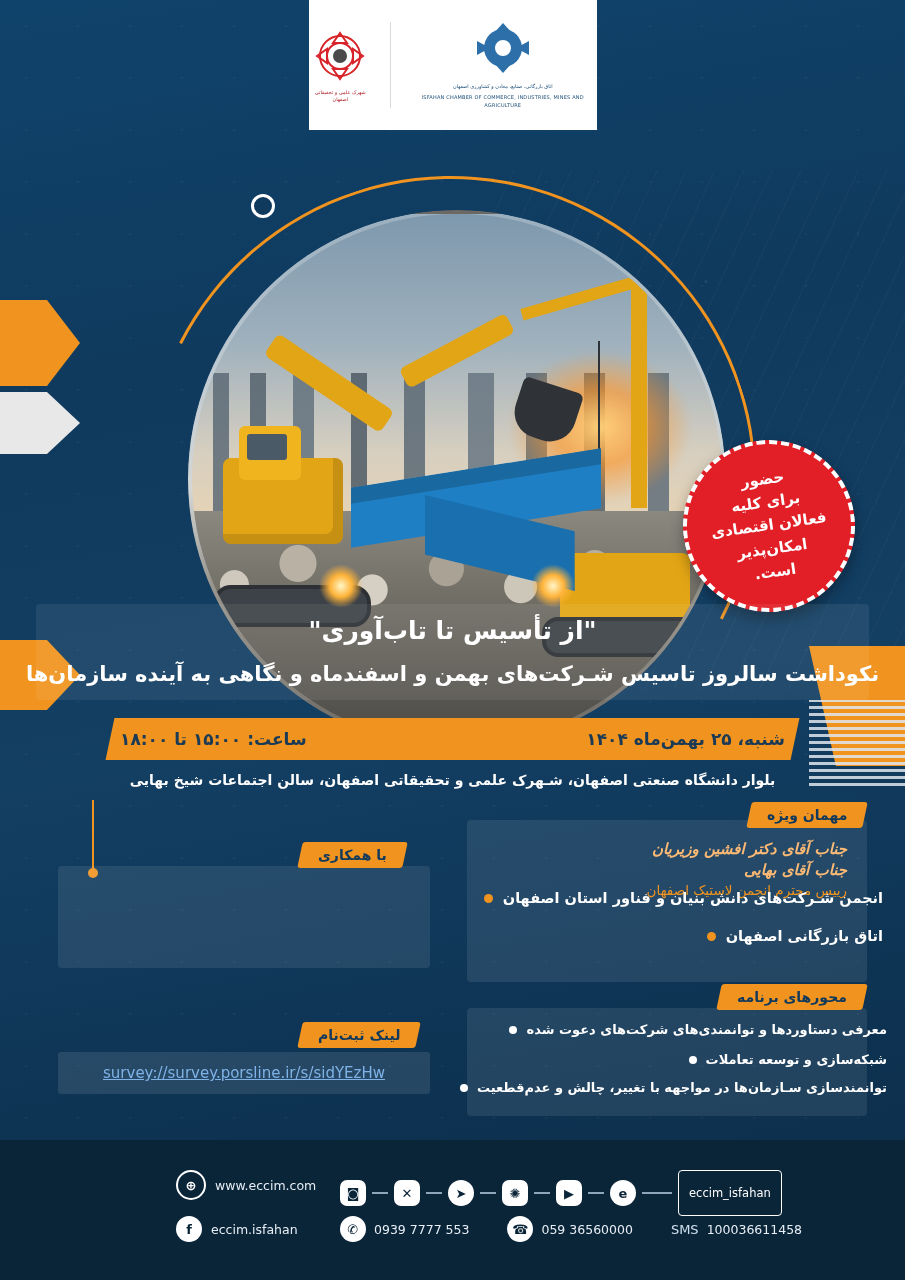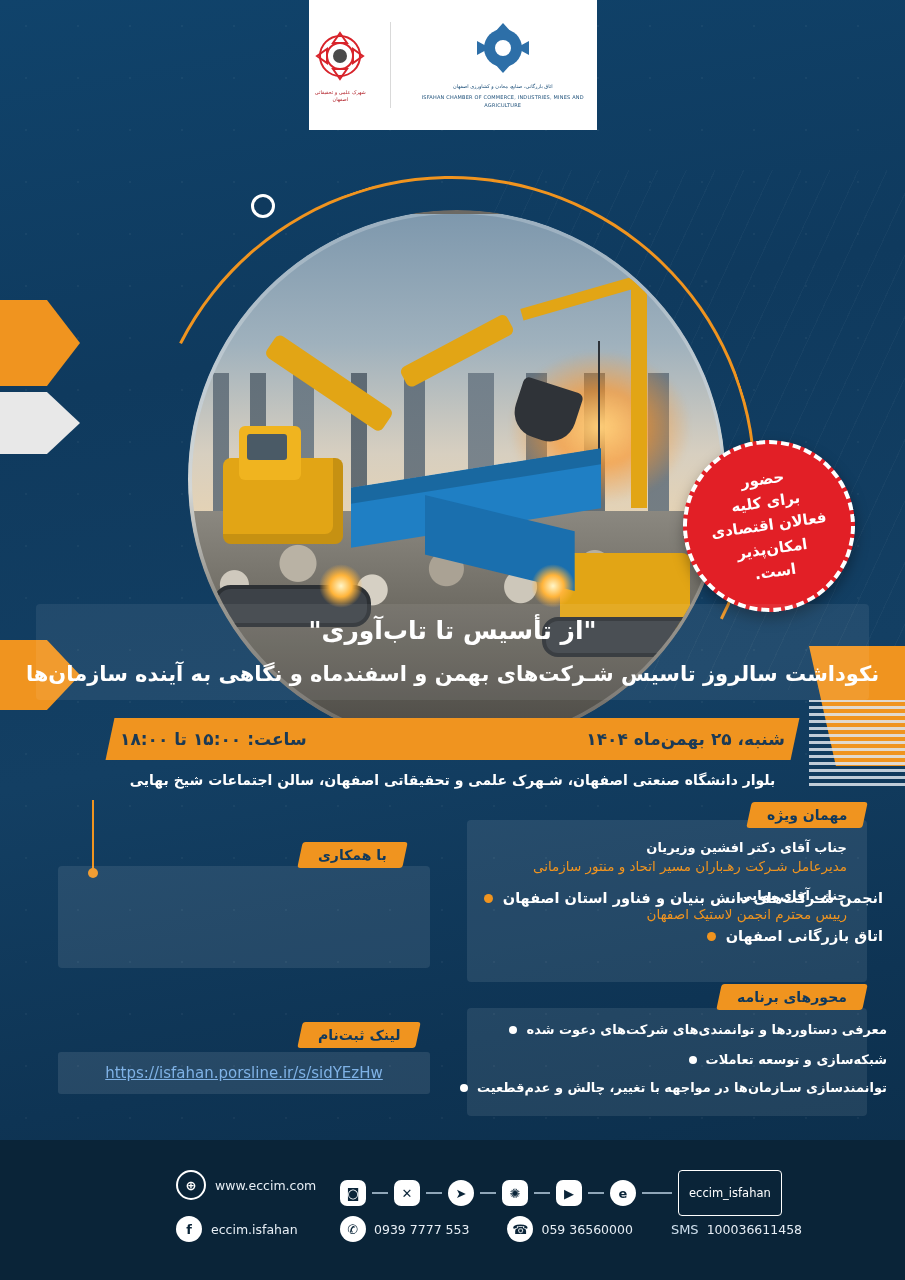--- a/index.html
+++ b/index.html
@@ -166,21 +166,21 @@
   }
   .tag{
     position:absolute;background:#f0941f;color:#10395c;font-size:14px;font-weight:bold;
     padding:5px 18px;border-radius:3px;transform:skewX(-12deg);
   }
   .tag span{display:inline-block;transform:skewX(12deg);}
   
   .guest-card{right:38px;top:820px;width:400px;height:162px;}
   .guest-tag{right:40px;top:802px;}
   .guest-list{position:absolute;right:58px;top:840px;width:370px;text-align:right;}
-  .g-name{font-size:13px;font-weight:bold;color:#ffffff;margin-bottom:3px;}
+  .g-name{font-size:15px;font-weight:bold;color:#fdba74;margin-bottom:3px;font-style:italic;}
   .g-role{font-size:13.5px;color:#f0941f;margin-bottom:14px;}
   
   .collab-card{left:58px;top:866px;width:372px;height:102px;}
   .collab-tag{left:300px;top:842px;}
   .c-row{
     position:absolute;right:22px;font-size:14.5px;font-weight:bold;color:#ffffff;
     display:flex;align-items:center;gap:10px;flex-direction:row-reverse;
   }
   .bullet{width:9px;height:9px;border-radius:50%;background:#f0941f;display:inline-block;}
   
@@ -310,21 +310,20 @@
 </div>
 <div class="addr">بلوار دانشگاه صنعتی اصفهان، شـهرک علمی و تحقیقاتی اصفهان، سالن اجتماعات شیخ بهایی</div>
 <div class="connector"></div>
 
 <div class="card guest-card"></div>
 <div class="tag guest-tag">
   <span>مهمان ویژه</span>
 </div>
 <div class="guest-list">
   <div class="g-name">جناب آقای دکتر افشین وزیریان</div>
-  <div class="g-role">مدیرعامل شـرکت رهـ‌باران مسیر اتحاد و منتور سازمانی</div>
   <div class="g-name">جناب آقای بهایی</div>
   <div class="g-role">رییس محترم انجمن لاستیک اصفهان</div>
 </div>
 
 <div class="card collab-card"></div>
 <div class="tag collab-tag">
   <span>با همکاری</span>
 </div>
 <div class="c-row" style="top:890px">
   <span class="bullet"></span>
@@ -349,21 +348,21 @@
 </div>
 <div class="p-row" style="top:1080px">
   <span class="p-bullet"></span>
   <span>توانمندسازی سـازمان‌ها در مواجهه با تغییر، چالش و عدم‌قطعیت</span>
 </div>
 
 <div class="tag reg-tag">
   <span>لینک ثبت‌نام</span>
 </div>
 <div class="reg-box">
-  <a class="reg-link" href="#">https://isfahan.porsline.ir/s/sidYEzHw</a>
+  <a class="reg-link" href="#">survey://survey.porsline.ir/s/sidYEzHw</a>
 </div>
 
 <div class="footer">
   <div class="f-row" style="left:176px;top:30px">
     <span class="ic line">⊕</span>
     <span class="txt">www.eccim.com</span>
   </div>
   <div class="f-row" style="left:176px;top:76px">
     <span class="ic">f</span>
     <span class="txt">eccim.isfahan</span>

